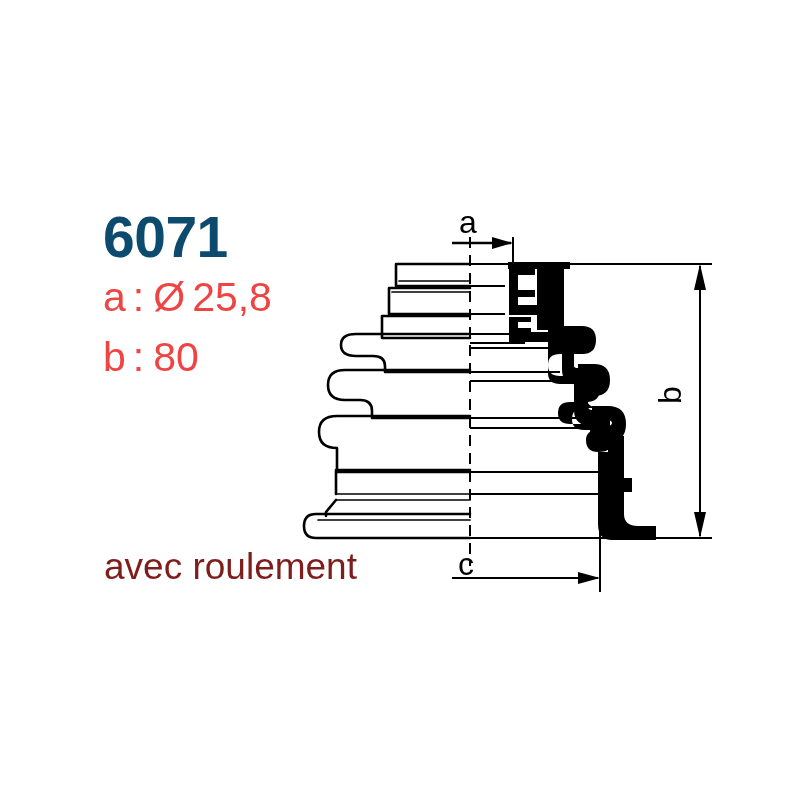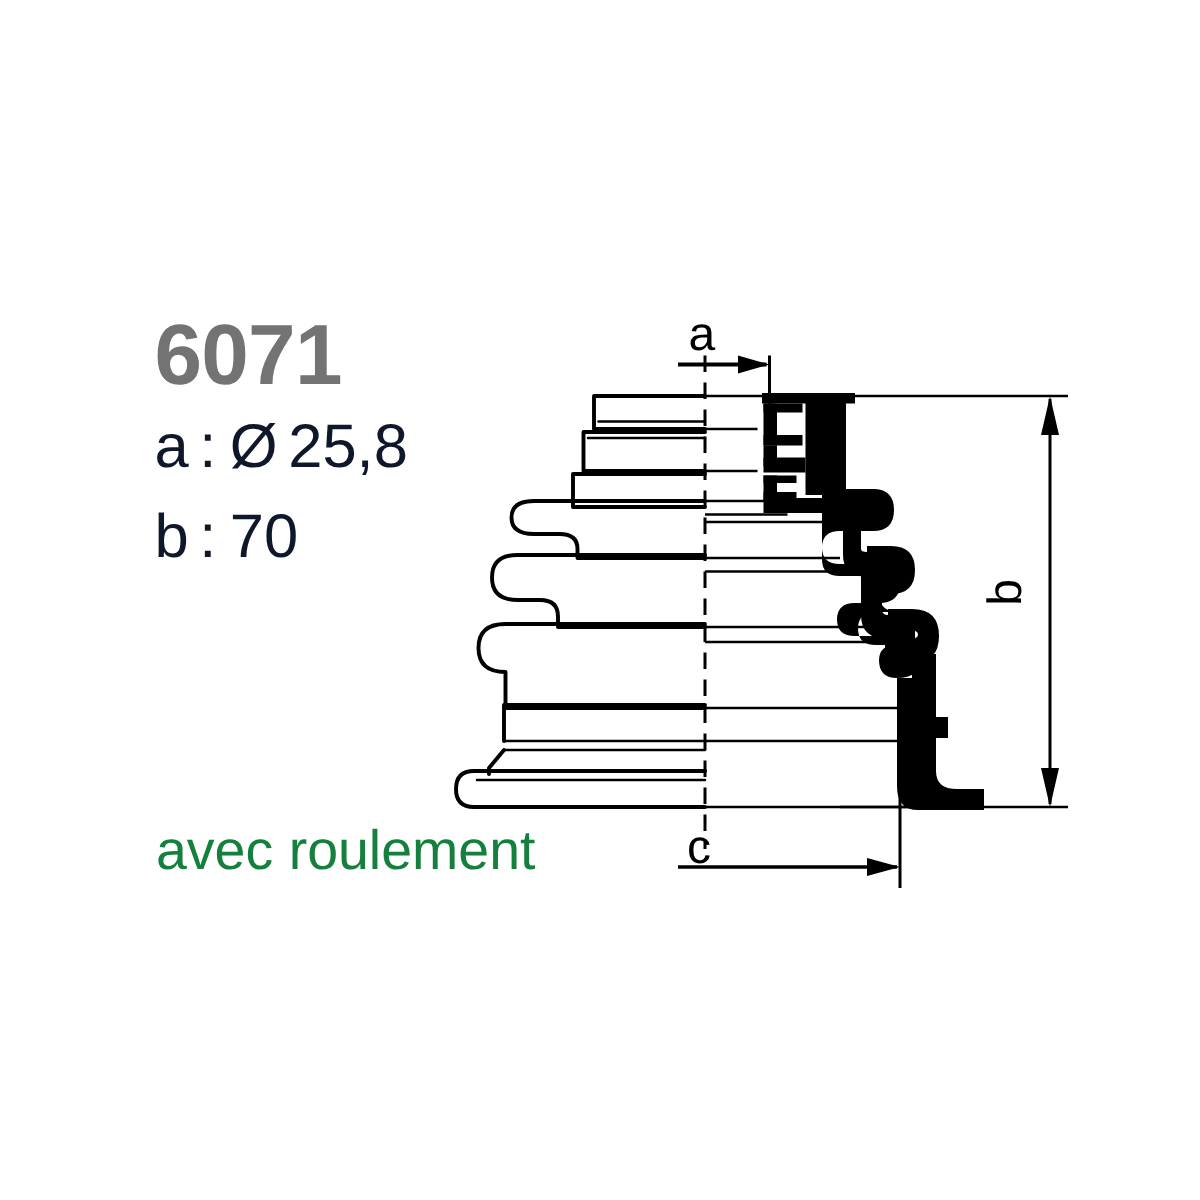--- a/index.html
+++ b/index.html
@@ -28,44 +28,44 @@
     left: 103px;
     top: 207px;
     width: 330px;
   }
   .part-number {
     font-family: "Liberation Sans", sans-serif;
     font-weight: bold;
     font-size: 57px;
     line-height: 60px;
     letter-spacing: -0.5px;
-    color: #737373;
+    color: #0c4a6e;
     white-space: nowrap;
   }
   .spec-line {
     font-family: "Liberation Sans", sans-serif;
     font-weight: normal;
     font-size: 41px;
     line-height: 60px;
-    color: #0f172a;
+    color: #ef4444;
     white-space: nowrap;
   }
   .spec-line .lbl { letter-spacing: 0px; }
   .spec-line .colon { padding: 0 9px 0 7px; }
   .spec-line .dia { padding-right: 7px; }
   .note-text {
     position: absolute;
     left: 104px;
     top: 546px;
     font-family: "Liberation Sans", sans-serif;
     font-weight: normal;
     font-size: 37px;
     line-height: 42px;
     white-space: nowrap;
-    color: #15803d;
+    color: #7f1d1d;
   }
   .dim-label {
     position: absolute;
     font-family: "Liberation Sans", sans-serif;
     font-weight: normal;
     font-size: 32px;
     line-height: 32px;
     color: #000;
   }
   #dim-a-label { left: 459px; top: 206px; }
@@ -246,21 +246,21 @@
 
 <div class="spec-block">
 
   <div class="part-number">6071</div>
 
   <div class="spec-line">
     <span class="lbl">a</span><span class="colon">:</span><span class="dia">Ø</span><span class="val">25,8</span>
   </div>
 
   <div class="spec-line">
-    <span class="lbl">b</span><span class="colon">:</span><span class="val">70</span>
+    <span class="lbl">b</span><span class="colon">:</span><span class="val">80</span>
   </div>
 
 </div>
 
 <div class="note-text">avec roulement</div>
 
 <div class="dim-label" id="dim-a-label">a</div>
 
 <div class="dim-label" id="dim-b-label">b</div>
 

